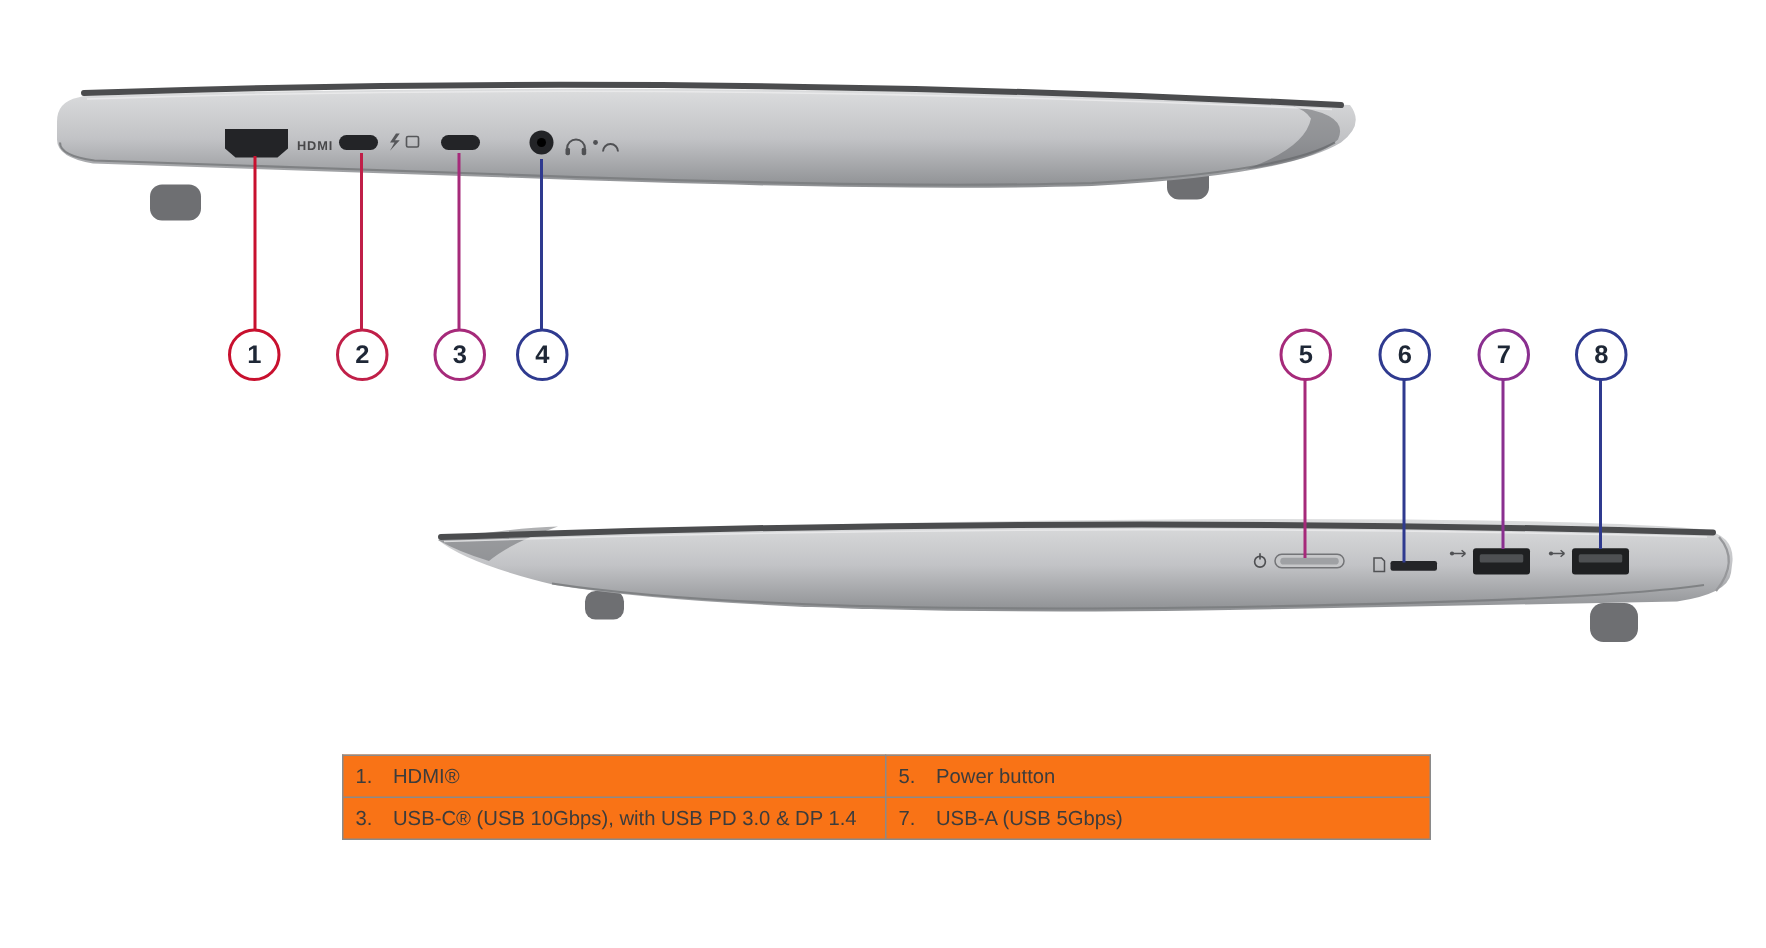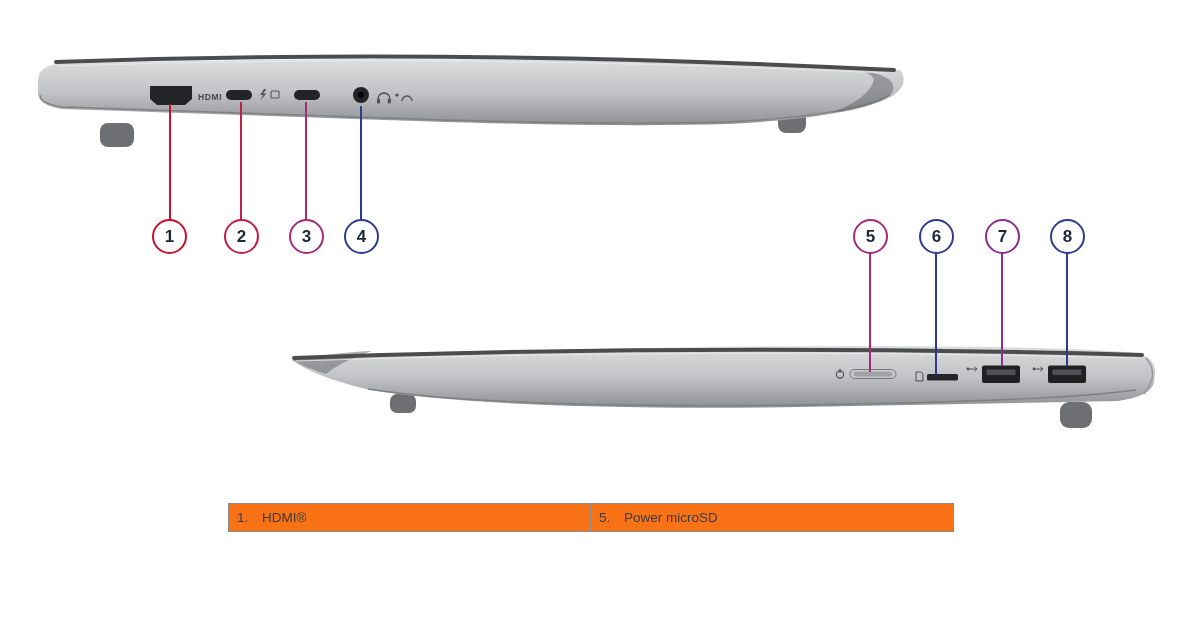--- a/index.html
+++ b/index.html
@@ -156,19 +156,27 @@
     <colgroup>
         <col style="width:362px">
         <col style="width:363px">
       </colgroup>
     <tbody>
         <tr>
       <td>
         <span class="n">1.</span><span>HDMI®</span>
       </td>
       <td>
-        <span class="n">5.</span><span>Power microSD</span>
+        <span class="n">5.</span><span>Power button</span>
+      </td>
+    </tr>
+    <tr>
+      <td>
+        <span class="n">3.</span><span>USB-C® (USB 10Gbps), with USB PD 3.0 &amp; DP 1.4</span>
+      </td>
+      <td>
+        <span class="n">7.</span><span>USB-A (USB 5Gbps)</span>
       </td>
     </tr>
   </tbody>
     </table>
 
 </div>
 
 </body></html>

